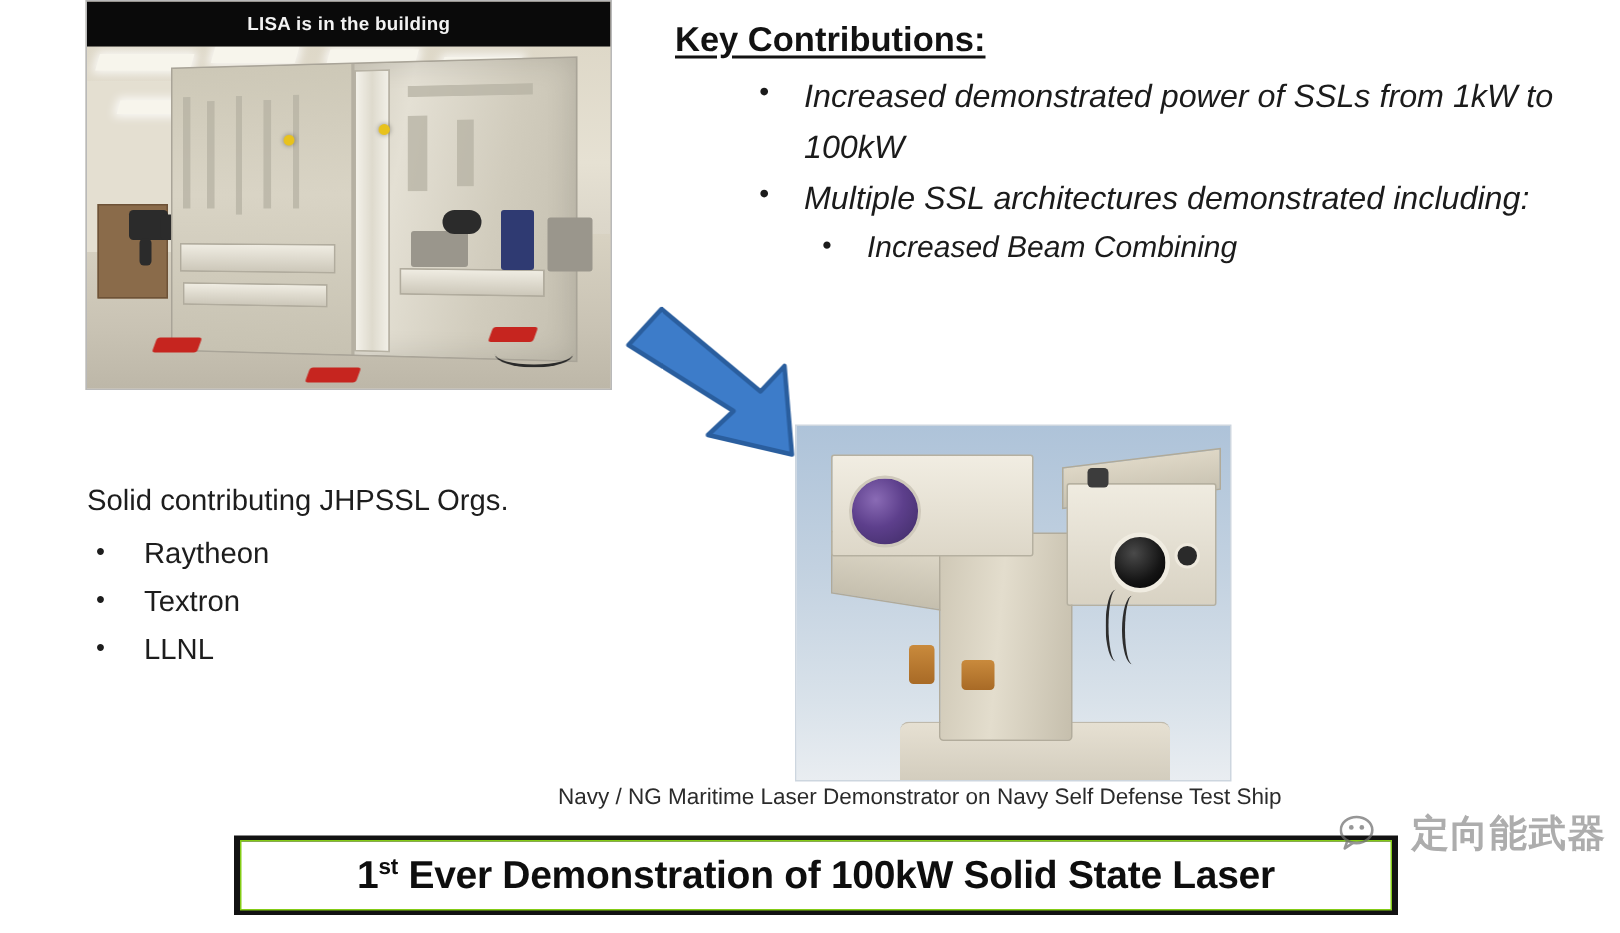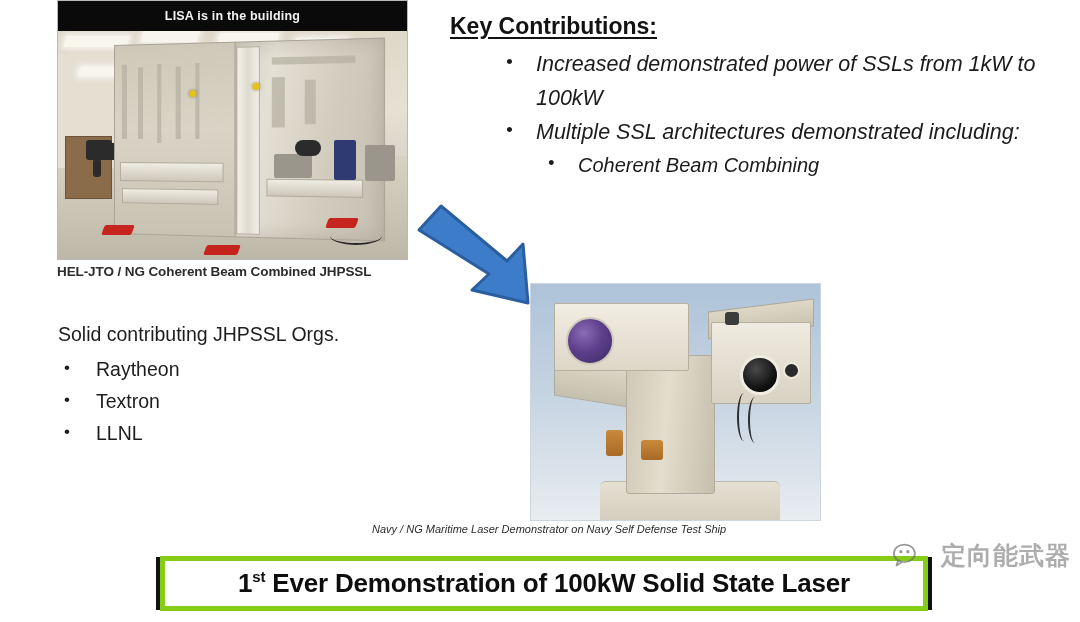--- a/index.html
+++ b/index.html
@@ -157,25 +157,24 @@
     font-weight: 600;
     color: #2c2c2c;
     letter-spacing: -0.1px;
     white-space: nowrap;
   }
   .caption2 {
     position: absolute;
     left: 372px;
     top: 523px;
     width: 640px;
-    font-size: 11px;
+    font-size: 15px;
     font-weight: 500;
     color: #2b2b2b;
     white-space: nowrap;
-    font-style: italic;
   }
 
   
   .orgs-title {
     position: absolute;
     left: 58px;
     top: 323px;
     font-size: 19.5px;
     color: #1d1d1d;
     white-space: nowrap;
@@ -380,21 +379,21 @@
     width: 776px;
     height: 53px;
     background: #ffffff;
     border: 4px solid #121212;
     box-sizing: border-box;
     display: flex;
     align-items: center;
     justify-content: center;
   }
   .banner-inner {
-    border: 5px solid #84cc16;
+    border: 1px solid #84cc16;
     width: 100%;
     height: 100%;
     display: flex;
     align-items: center;
     justify-content: center;
   }
   .banner-text {
     font-size: 26px;
     font-weight: 700;
     color: #0e0e0e;
@@ -479,38 +478,37 @@
       <div class="redpad" style="left:42%;top:94%;width:34px;height:10px;"></div>
       <div class="redpad" style="left:77%;top:82%;width:30px;height:10px;"></div>
 
       <div class="cable" style="left:78%;top:86%;width:52px;height:16px;"></div>
     </div>
     <div class="photo1-titlebar">
       <span>LISA is in the building</span>
     </div>
   </div>
 
-  <div class="caption1">HEL-JTO / NG Coherent Beam Combined JHPSSL</div>
 
   <div class="orgs-title">Solid contributing JHPSSL Orgs.</div>
   <ul class="orgs-list">
     <li>Raytheon</li>
     <li>Textron</li>
     <li>LLNL</li>
   </ul>
 
   <div class="key-heading">Key Contributions:</div>
   <ul class="key-list">
     <li>
       <span>Increased demonstrated power of SSLs from 1kW to 100kW</span>
     </li>
     <li>
       <span>Multiple SSL architectures demonstrated including:</span>
       <ul class="sub-list">
-        <li>Coherent Beam Combining</li>
+        <li>Increased Beam Combining</li>
       </ul>
     </li>
   </ul>
 
   <div class="arrow">
     <svg width="124" height="112" viewBox="0 0 124 112">
       <polygon points="4,32 26,8 92,63 108,46 113,105 57,92 74,76" fill="#3d7cc9" stroke="#2a5e9e" stroke-width="3" stroke-linejoin="round"></polygon>
     </svg>
   </div>
 

